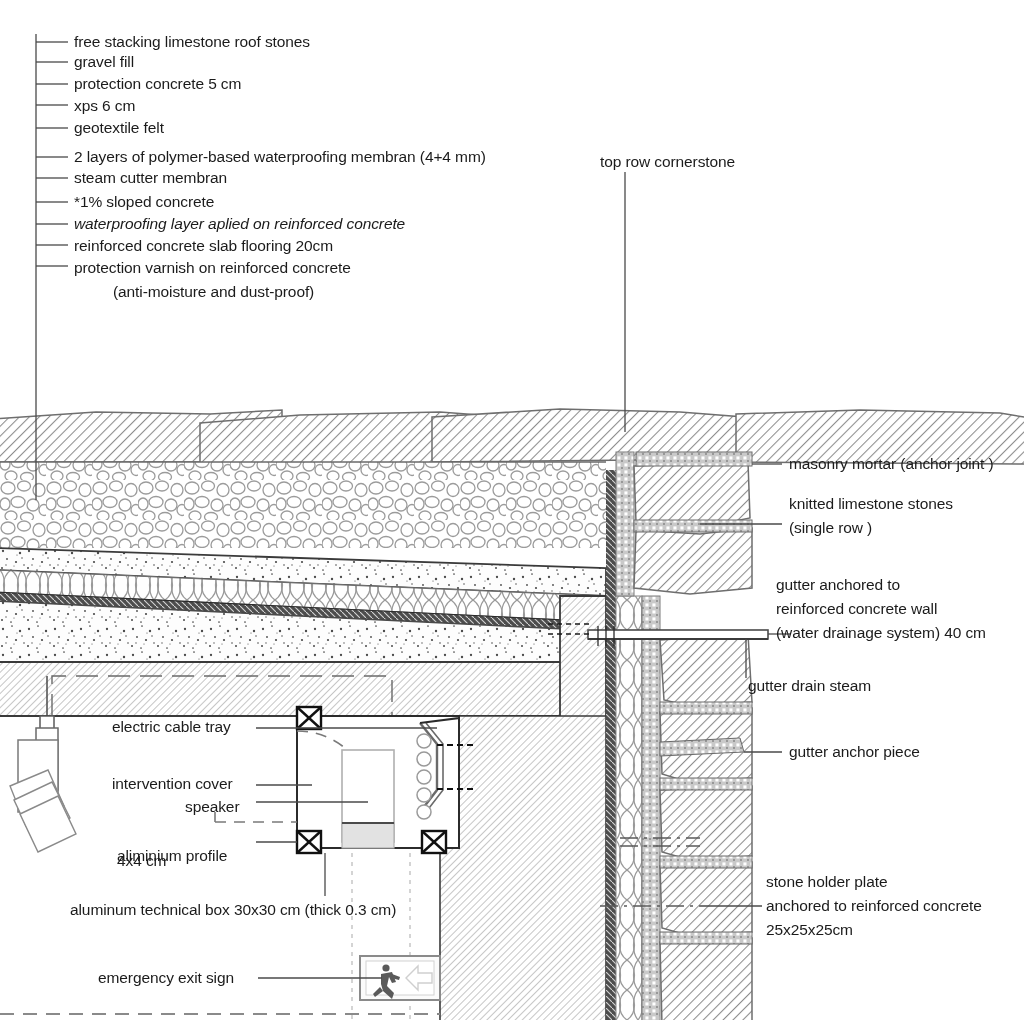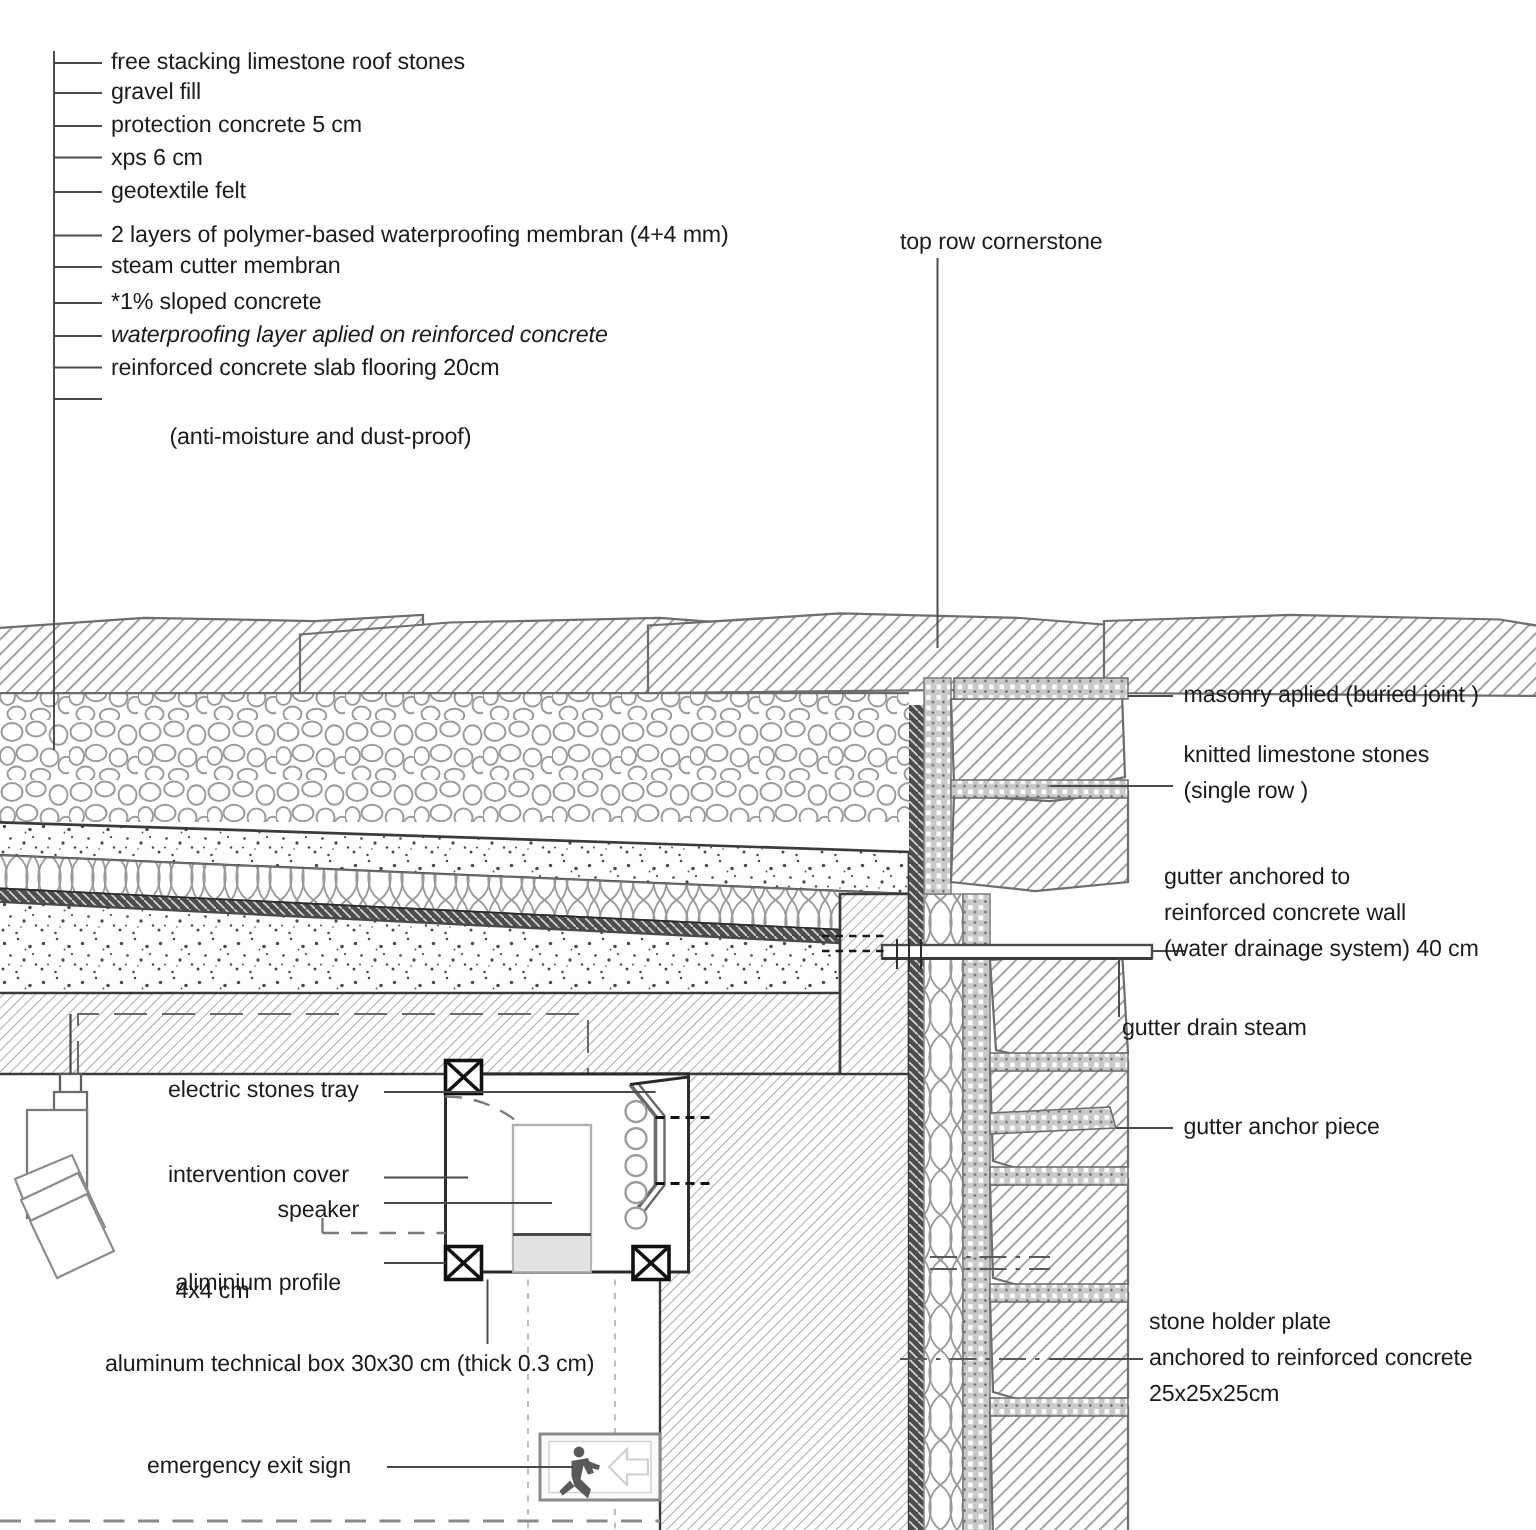--- a/index.html
+++ b/index.html
@@ -321,40 +321,41 @@
 <div class="lbl" style="left:74px;top:32px;">free stacking limestone roof stones</div>
 <div class="lbl" style="left:74px;top:52px;">gravel fill</div>
 <div class="lbl" style="left:74px;top:74px;">protection concrete 5 cm</div>
 <div class="lbl" style="left:74px;top:96px;">xps 6 cm</div>
 <div class="lbl" style="left:74px;top:118px;">geotextile felt</div>
 <div class="lbl" style="left:74px;top:147px;">2 layers of polymer-based waterproofing membran (4+4 mm)</div>
 <div class="lbl" style="left:74px;top:168px;">steam cutter membran</div>
 <div class="lbl" style="left:74px;top:192px;">*1% sloped concrete</div>
 <div class="lbl" style="left:74px;top:214px;font-style:italic;">waterproofing layer aplied on reinforced concrete</div>
 <div class="lbl" style="left:74px;top:236px;text-align:right;">reinforced concrete slab flooring 20cm</div>
+<div class="lbl" style="left:74px;top:258px;">protection varnish on reinforced concrete</div>
 <div class="lbl" style="left:74px;top:282px;margin-left:39px;">(anti-moisture and dust-proof)</div>
 
 <div class="lbl" style="left:600px;top:152px;">top row cornerstone</div>
 
-<div class="lbl" style="left:789px;top:454px;">masonry aplied (buried joint )</div>
+<div class="lbl" style="left:789px;top:454px;">masonry mortar (anchor joint )</div>
 <div class="lbl" style="left:789px;top:494px;">knitted limestone stones</div>
 <div class="lbl" style="left:789px;top:518px;">(single row )</div>
 
 <div class="lbl" style="left:776px;top:575px;">gutter anchored to</div>
 <div class="lbl" style="left:776px;top:599px;">reinforced concrete wall</div>
 <div class="lbl" style="left:776px;top:623px;">(water drainage system) 40 cm</div>
 
 <div class="lbl" style="left:748px;top:676px;">gutter drain steam</div>
 <div class="lbl" style="left:789px;top:742px;">gutter anchor piece</div>
 
 <div class="lbl" style="left:766px;top:872px;">stone holder plate</div>
 <div class="lbl" style="left:766px;top:896px;">anchored to reinforced concrete</div>
 <div class="lbl" style="left:766px;top:920px;">25x25x25cm</div>
 
-<div class="lbl" style="left:112px;top:717px;">electric stones tray</div>
+<div class="lbl" style="left:112px;top:717px;">electric cable tray</div>
 <div class="lbl" style="left:112px;top:774px;">intervention cover</div>
 <div class="lbl" style="left:185px;top:797px;">speaker</div>
 <div class="lbl" style="left:117px;top:830px;margin-top:16px;">aliminium profile</div>
 <div class="lbl" style="left:117px;top:851px;">4x4 cm</div>
 <div class="lbl" style="left:70px;top:900px;">aluminum technical box 30x30 cm (thick 0.3 cm)</div>
 <div class="lbl" style="left:98px;top:968px;">emergency exit sign</div>
 
 </div>
 
 </body></html>

